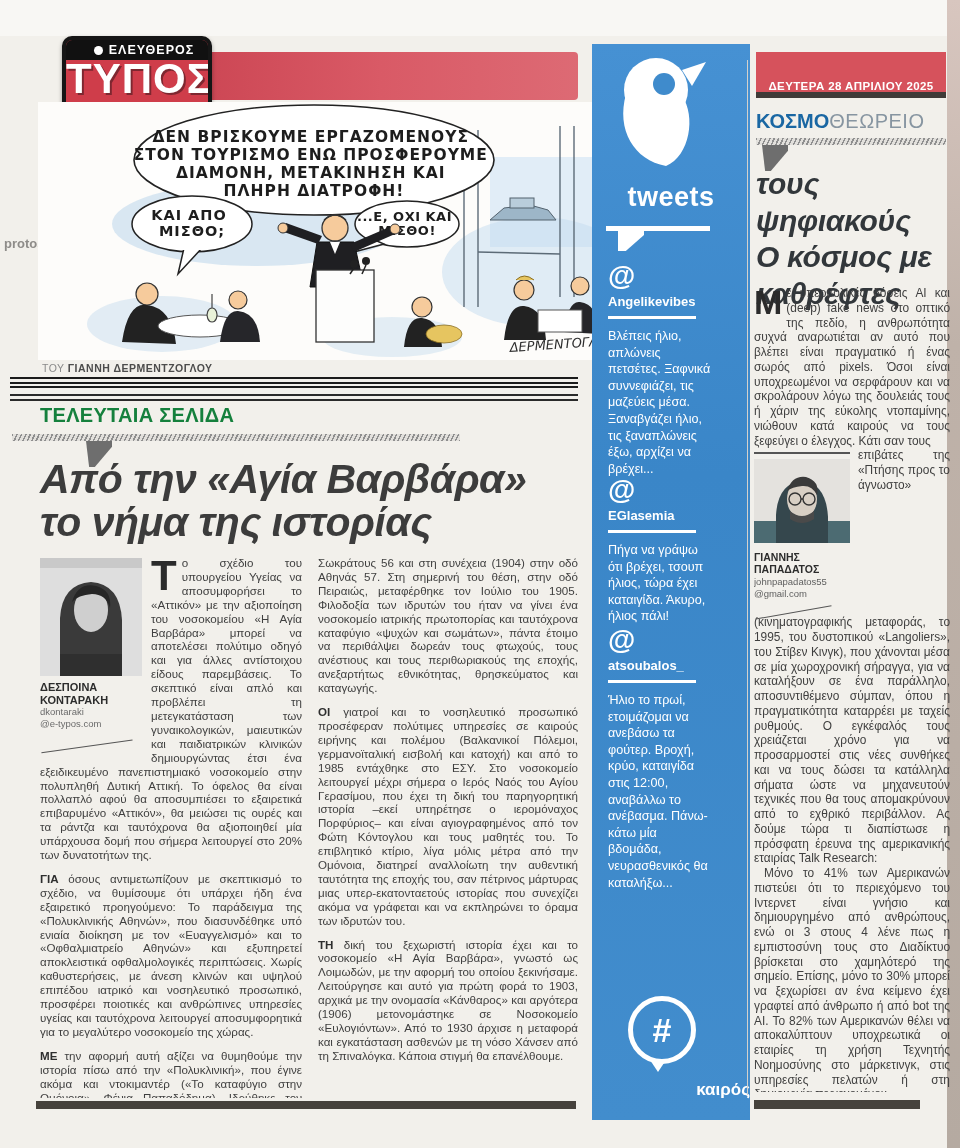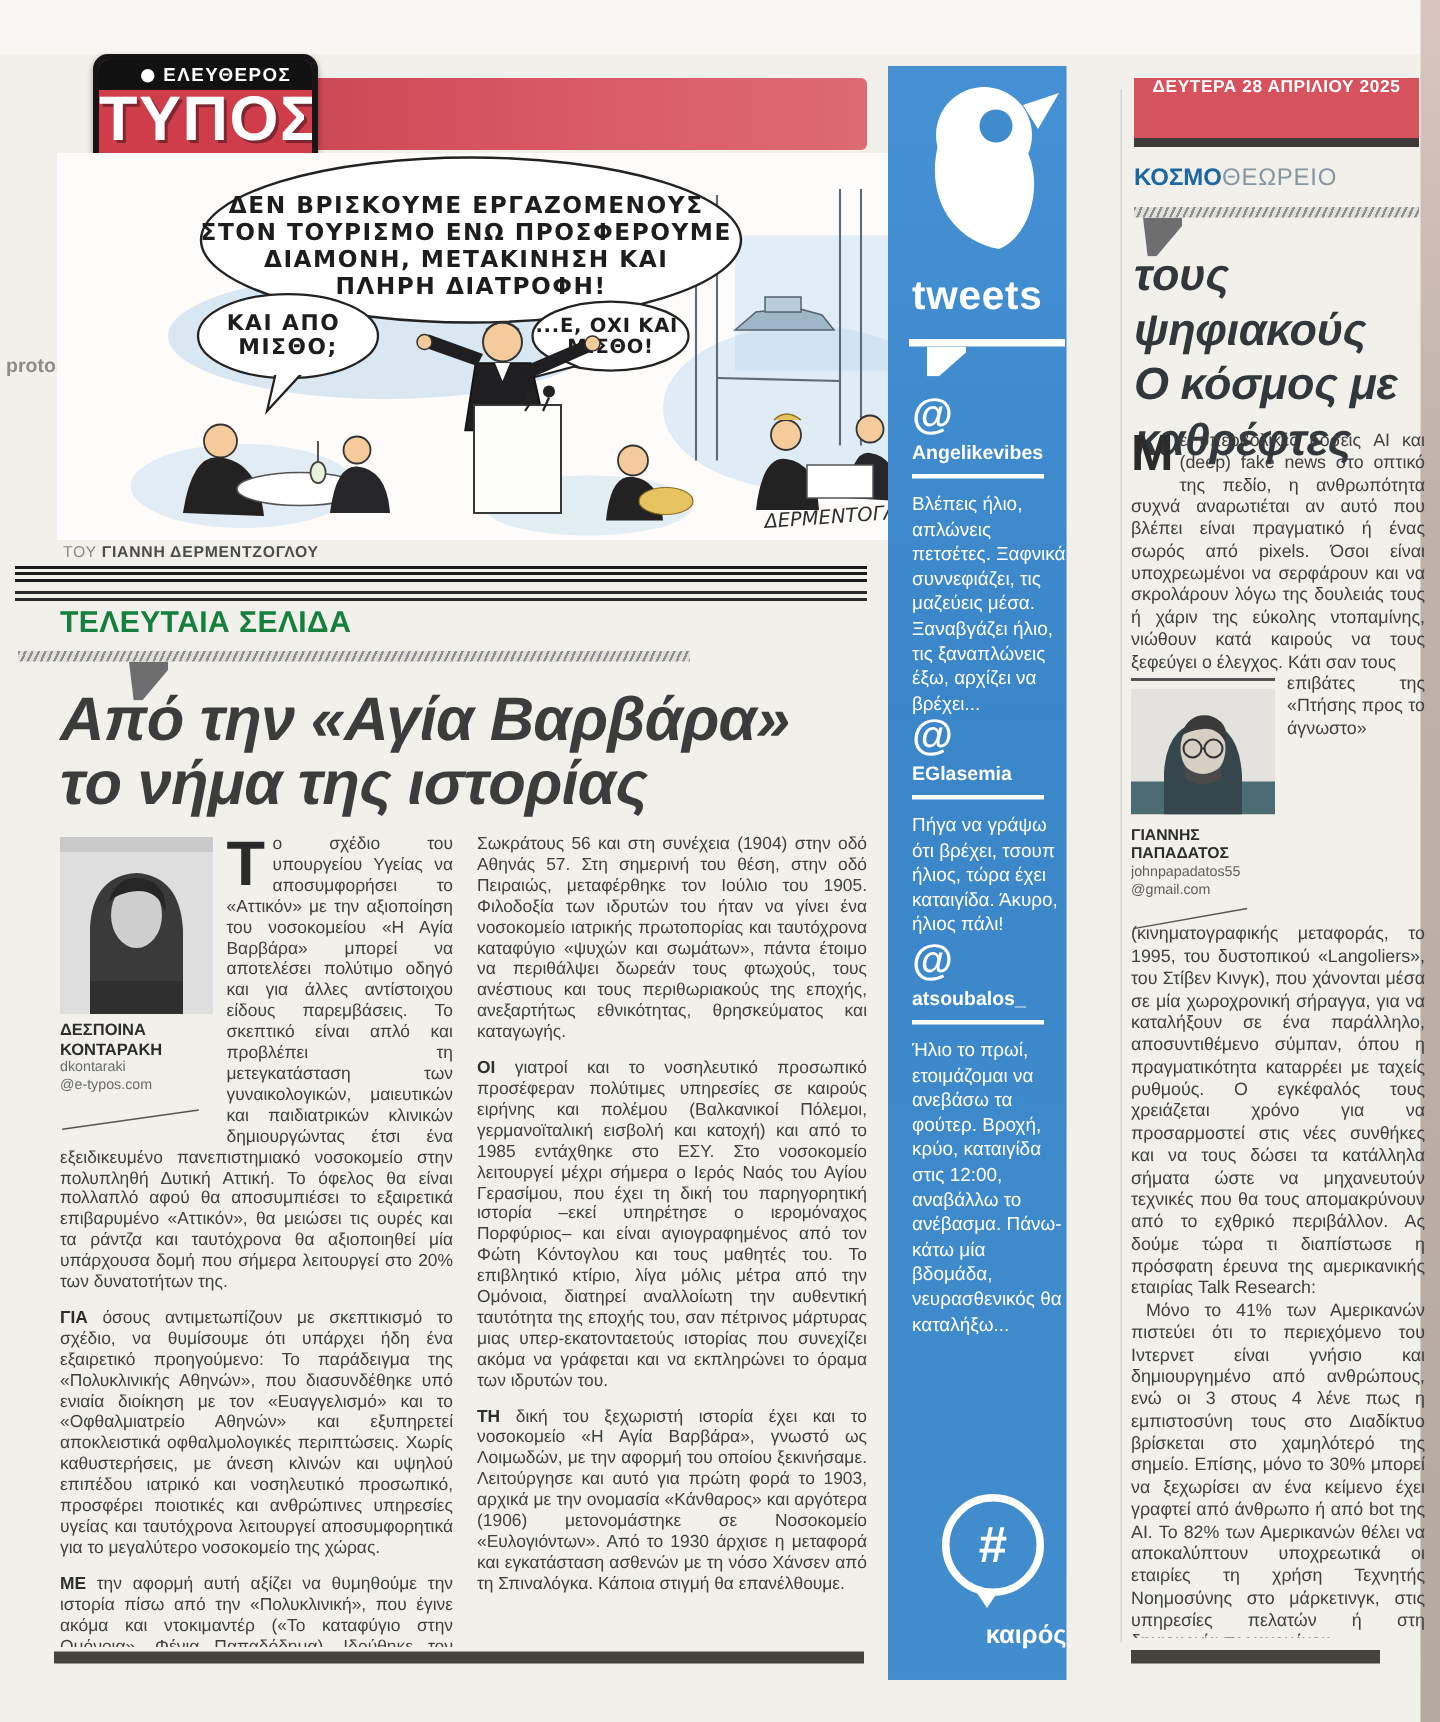--- a/index.html
+++ b/index.html
@@ -48,45 +48,45 @@
   .lead{font-weight:bold;color:#2e2e2e;}
   .dropcap{float:left;font-size:42px;line-height:.85;font-weight:900;color:#2b2b2b;
     margin:2px 5px 0 0;}
   .author-box{float:left;width:102px;margin:2px 9px 4px 0;}
   .author-box svg{display:block;}
   .a-name{font-size:11px;font-weight:800;color:#2c2c2c;line-height:1.15;margin-top:5px;}
   .a-mail{font-size:9.5px;color:#6b6b6b;line-height:1.25;}
   .a-swoosh{width:90%;height:14px;border-bottom:1.5px solid #555;transform:rotate(-8deg);margin-top:2px;}
   .bottom-rule-left{position:absolute;left:36px;top:1101px;width:540px;height:8px;background:#46423c;}
   
-  .tweets{position:absolute;left:592px;top:44px;width:119px;height:1076px;
-    background:linear-gradient(to bottom,#4691d3,#3a86c8 40%,#428dcd);color:#fff;}
+  .tweets{position:absolute;left:592px;top:44px;width:138px;height:1076px;
+    background:linear-gradient(to bottom,#4691d3,#3a86c8 40%,#428dcd);color:#fff;padding-left:20px;}
   .tw-abs{position:absolute;left:0;width:100%;}
   .tw-bird{left:14px;top:10px;width:104px;}
   .tw-word{top:138px;text-align:center;font-size:27px;font-weight:800;letter-spacing:.5px;}
   .tw-divider{left:14px;top:182px;width:104px;height:5px;background:#fff;}
   .tw-divtail{left:26px;top:187px;width:26px;height:20px;background:#fff;
     clip-path:polygon(0 0,100% 0,100% 20%,30% 100%,0 100%);}
   .tw-at{font-size:28px;font-weight:600;line-height:1;}
   .tw-handle{font-size:13px;font-weight:800;margin-top:4px;}
   .tw-underline{width:88px;height:3px;background:#fff;margin:7px 0 9px 0;}
   .tw-text{font-size:12.6px;line-height:1.32;font-weight:500;}
   .tw-block{position:absolute;left:16px;width:104px;}
   .tw-pin{position:absolute;left:36px;top:952px;width:58px;height:58px;border:5px solid #fff;
     border-radius:50%;display:flex;align-items:center;justify-content:center;
     font-size:34px;font-weight:800;color:#fff;}
   .tw-pintail{position:absolute;left:58px;top:1016px;width:16px;height:12px;background:#fff;
     clip-path:polygon(0 0,100% 0,50% 100%);}
   .tw-footer{top:1036px;text-align:right;font-size:17px;font-weight:800;}
   .gutter-line{position:absolute;left:747px;top:60px;width:1px;height:1035px;background:#d4d1cc;}
   
   .datebanner{position:absolute;left:756px;top:52px;width:190px;height:40px;background:#d6525c;
-    border-bottom:6px solid #3f3b38;display:flex;align-items:flex-start;justify-content:center;}
+    border-bottom:6px solid #3f3b38;display:flex;align-items:flex-end;justify-content:center;}
   .datebanner span{color:#fff;font-size:11.5px;font-weight:600;letter-spacing:.4px;}
-  .right-section{position:absolute;left:756px;top:110px;font-size:16px;}
+  .right-section{position:absolute;left:756px;top:110px;font-size:20px;}
   .sec-bold{font-weight:800;color:#1a67a3;}
   .sec-light{font-weight:300;color:#8795a1;letter-spacing:.5px;}
   .right-hatch{position:absolute;left:756px;top:138px;width:190px;}
   .right-tail{left:762px;top:145px;}
   .right-headline{position:absolute;left:756px;top:166px;font-size:30px;line-height:1.22;
     font-style:italic;font-weight:600;color:#32373b;letter-spacing:-.3px;}
   .right-body{position:absolute;left:754px;top:286px;width:196px;height:806px;overflow:hidden;
     font-size:11.9px;line-height:1.24;color:#3f3f3f;text-align:justify;}
   .right-body p{margin:0;}
   .right-body p.ind{text-indent:10px;}

